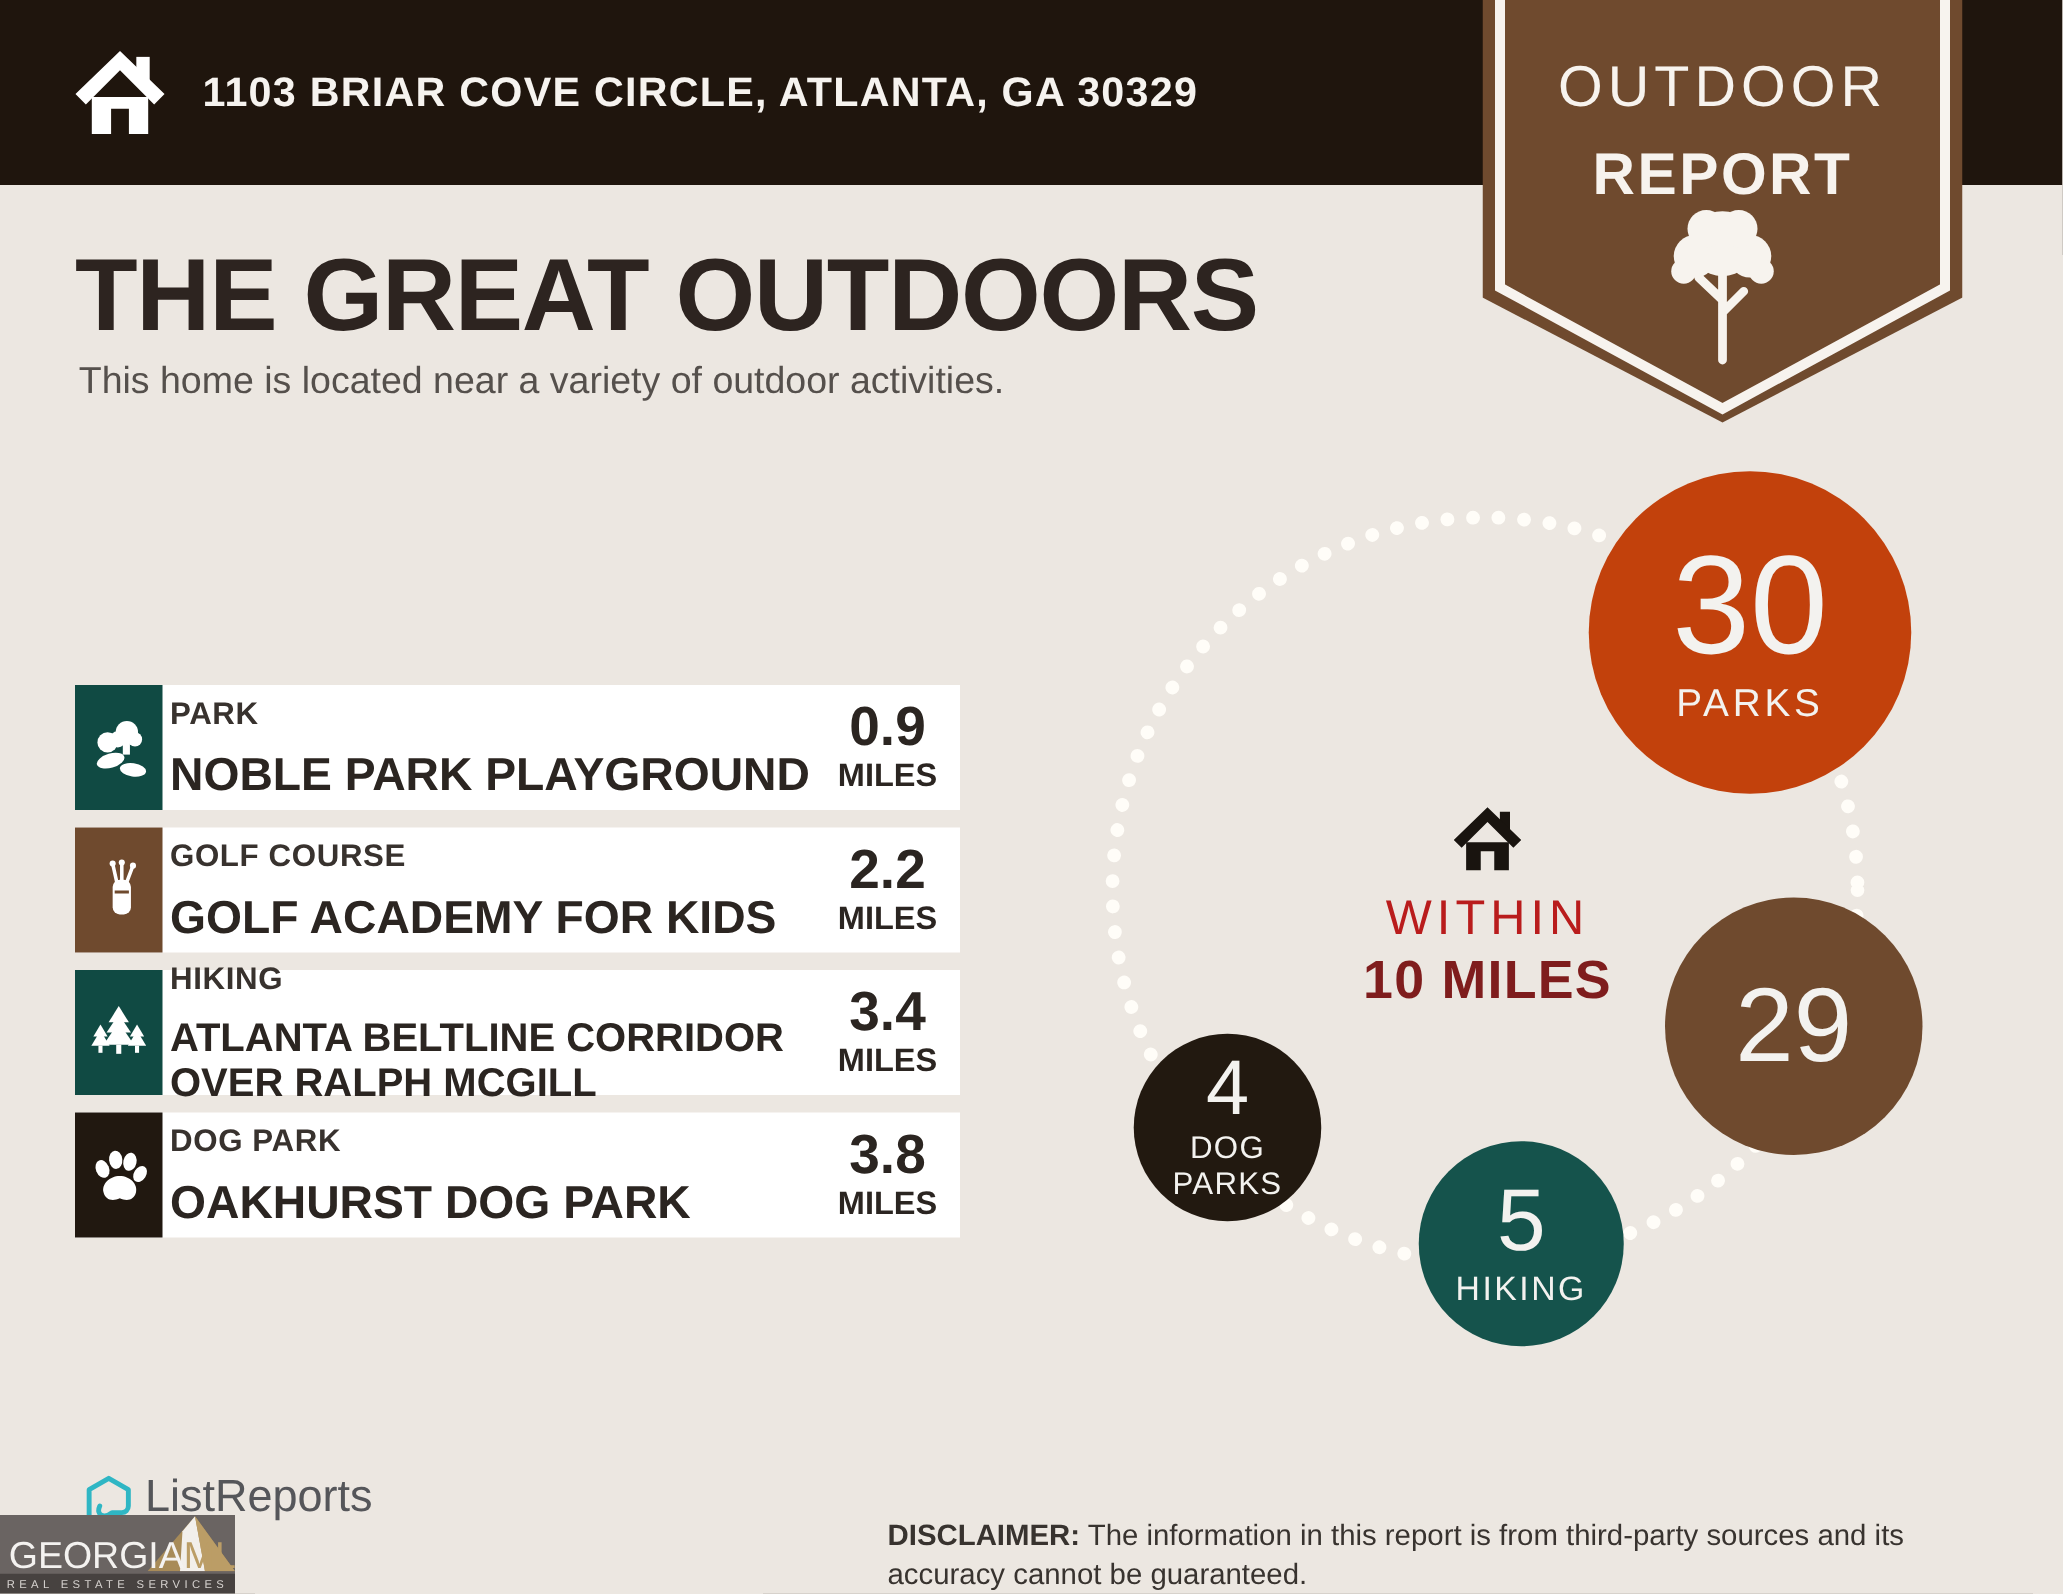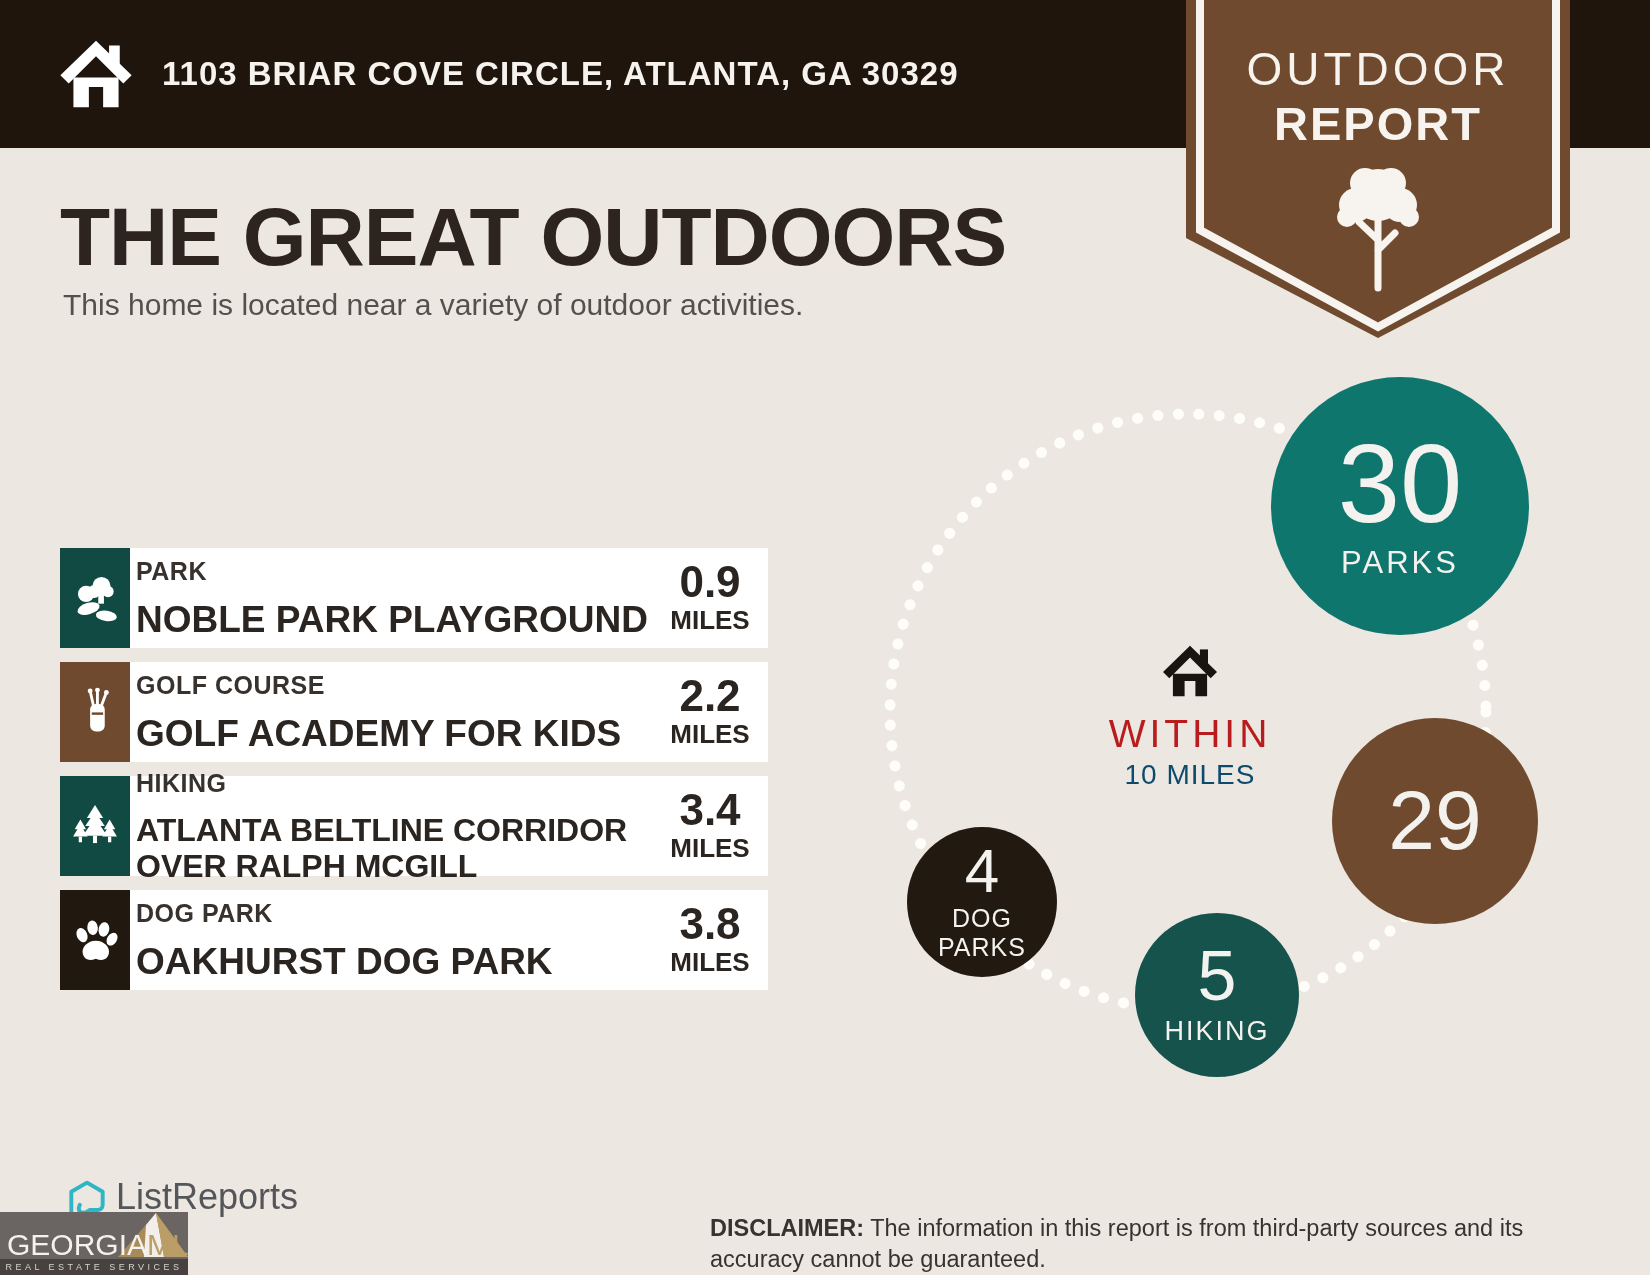--- a/index.html
+++ b/index.html
@@ -11,21 +11,21 @@
   #header{position:absolute;left:0;top:0;width:1650px;height:148px;background:#1f150d;
           display:flex;align-items:center;}
   #header .home-ic{margin-left:58px;width:76px;height:72px;flex:0 0 auto;}
   #header .addr{margin-left:28px;color:#f6f3ef;font-size:33px;font-weight:700;letter-spacing:1px;}
 
   
   #ribbon{position:absolute;left:1186px;top:0;width:384px;height:348px;}
   #ribbon svg{position:absolute;left:0;top:0;}
   #ribbon .r1{position:absolute;top:42px;left:0;width:100%;text-align:center;
               color:#f7f3ee;font-size:46px;font-weight:400;letter-spacing:4px;}
-  #ribbon .r2{position:absolute;top:96px;left:0;width:100%;text-align:center;
+  #ribbon .r2{position:absolute;top:111px;left:0;width:100%;text-align:center;
               color:#f7f3ee;font-size:47px;font-weight:700;letter-spacing:2px;}
 
   
   #title{position:absolute;left:60px;top:190px;font-size:82px;font-weight:700;
          letter-spacing:-1px;color:#2d2420;}
   #subtitle{position:absolute;left:63px;top:288px;font-size:30px;color:#55504c;}
 
   
   #popular-heading{position:absolute;left:58px;top:412px;font-size:80px;font-weight:700;color:#2d2420;}
   #rows{position:absolute;left:60px;top:548px;width:708px;}
@@ -41,37 +41,37 @@
   .row .dist{width:116px;flex:0 0 auto;display:flex;flex-direction:column;align-items:center;justify-content:center;text-align:right;}
   .row .dnum{font-size:44px;font-weight:700;line-height:1.02;color:#2b2521;}
   .row .dunit{font-size:26px;font-weight:700;color:#2b2521;}
 
   
   #dotring{position:absolute;left:0;top:0;}
   .bubble{position:absolute;border-radius:50%;display:flex;flex-direction:column;
           align-items:center;justify-content:center;color:#f3f2ef;text-align:center;}
   .bubble .num{line-height:.95;font-weight:400;}
   .bubble .lbl{white-space:pre-line;}
-  #bubble-parks{left:1271px;top:377px;width:258px;height:258px;background:#0f766e;text-align:right;}
+  #bubble-parks{left:1271px;top:377px;width:258px;height:258px;background:#c2410c;text-align:right;}
   #bubble-parks .num{font-size:112px;}
   #bubble-parks .lbl{font-size:31px;letter-spacing:3px;margin-top:8px;}
   #bubble-golf{left:1332px;top:718px;width:206px;height:206px;background:#6f4a2e;}
   #bubble-golf .num{font-size:84px;}
   #bubble-golf .lbl{font-size:27px;letter-spacing:2px;line-height:31px;margin-top:6px;}
   #bubble-dog{left:907px;top:827px;width:150px;height:150px;background:#221910;}
   #bubble-dog .num{font-size:62px;}
   #bubble-dog .lbl{font-size:25px;letter-spacing:1px;line-height:29px;margin-top:4px;}
   #bubble-hiking{left:1135px;top:913px;width:164px;height:164px;background:#15534c;}
   #bubble-hiking .num{font-size:70px;}
   #bubble-hiking .lbl{font-size:27px;letter-spacing:2px;margin-top:6px;}
 
   #radius-center{position:absolute;left:1078px;top:644px;width:224px;text-align:center;}
   #radius-center .home-ic{width:58px;height:54px;}
   #radius-center .w1{font-size:39px;letter-spacing:4px;color:#b91c1c;margin-top:10px;}
-  #radius-center .w2{font-size:28px;font-weight:400;letter-spacing:1px;color:#0c4a6e;margin-top:3px;}
+  #radius-center .w2{font-size:43px;font-weight:700;letter-spacing:1px;color:#7f1d1d;margin-top:3px;}
 
   
   #lr-logo{position:absolute;left:66px;top:1180px;display:flex;align-items:flex-end;}
   #lr-logo .lr-text{font-size:36px;color:#55565a;margin-left:8px;line-height:34px;}
   #mlsbox{position:absolute;left:0;top:1212px;width:188px;height:63px;background:#6a6462;overflow:hidden;}
   #mlsbox .tri{position:absolute;left:118px;top:1px;}
   #mlsbox .mlsline{position:absolute;left:7px;top:16px;font-size:30px;letter-spacing:0;}
   #mlsbox .g1{color:#f4f2f0;font-weight:400;}
   #mlsbox .g2{color:#bb9d66;font-weight:400;position:relative;}
   #mlsbox .strip{position:absolute;left:0;bottom:0;width:100%;height:16px;background:#474240;

